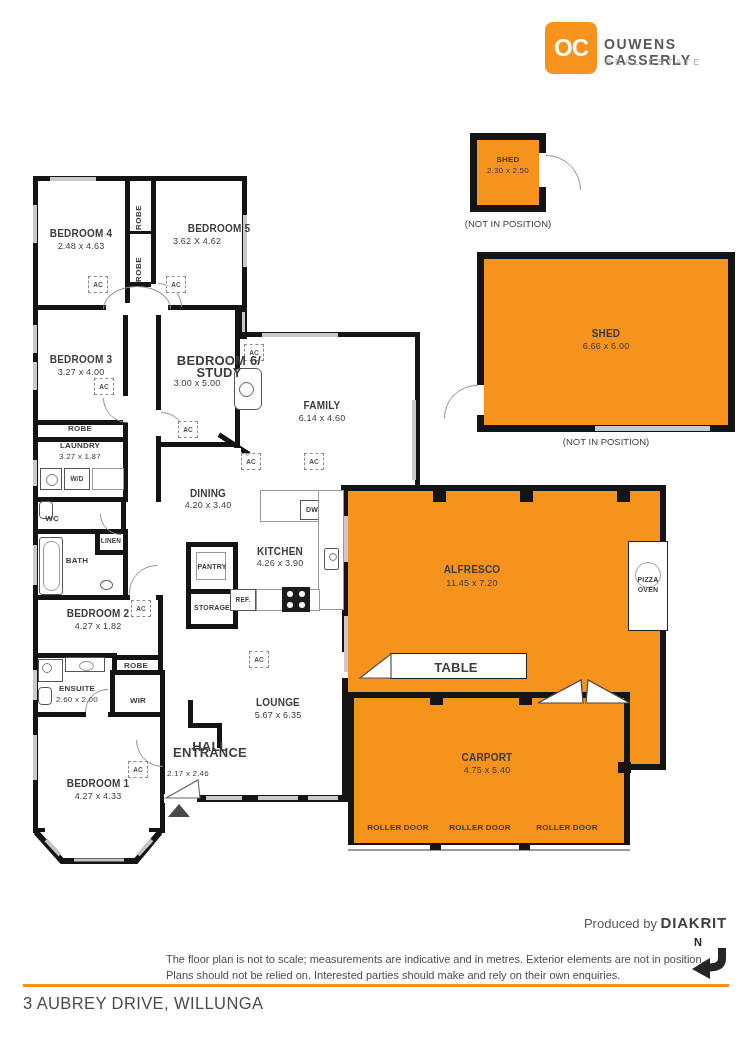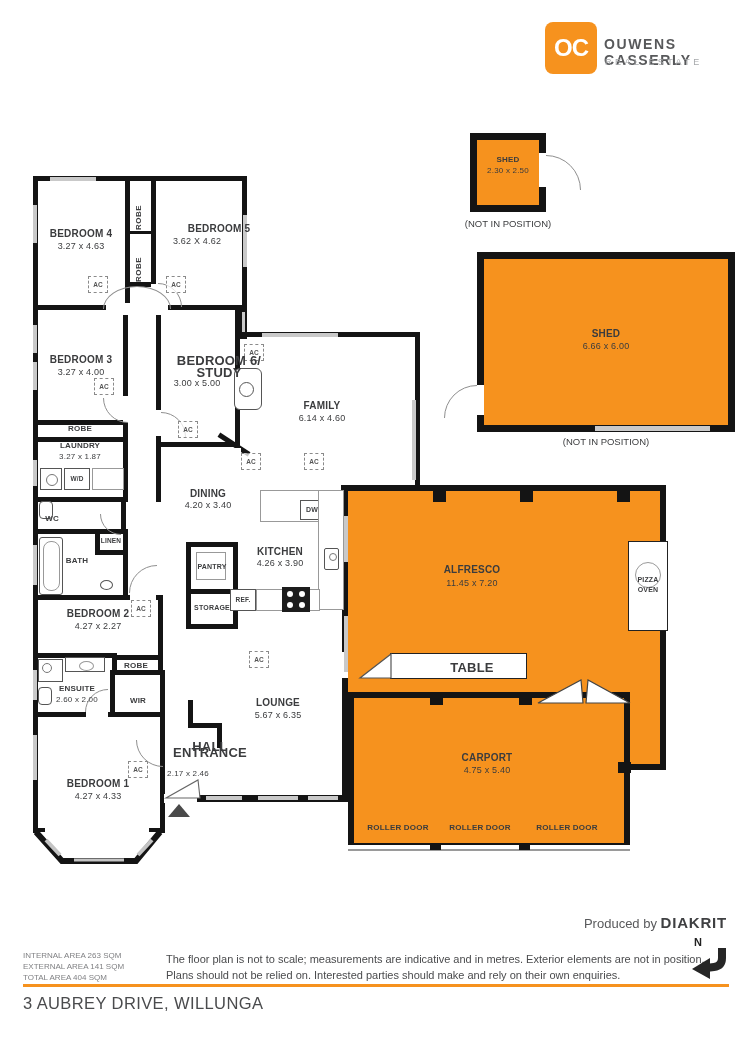--- a/index.html
+++ b/index.html
@@ -129,21 +129,21 @@
   <div class="pillar" style="left:618px;top:762px;width:13px;height:11px;"></div>
   <div class="pillar" style="left:430px;top:843px;width:11px;height:7px;"></div>
   <div class="pillar" style="left:519px;top:843px;width:11px;height:7px;"></div>
 
   <div class="fixture" style="left:628px;top:541px;width:40px;height:90px;border-width:1.5px;border-color:#222;"></div>
   <div class="abs" style="left:635px;top:562px;width:26px;height:26px;border:1.3px solid #9a9a9a;border-radius:50%;"></div>
   <div class="lbl s7" style="left:648px;top:576px;">PIZZA</div>
   <div class="lbl s7" style="left:648px;top:586px;">OVEN</div>
 
   <div class="fixture" style="left:390px;top:653px;width:137px;height:26px;border-width:1.5px;border-color:#222;"></div>
-  <div class="lbl s9" style="left:450px;top:660px;">TABLE</div>
+  <div class="lbl s9" style="left:434px;top:660px;">TABLE</div>
 
   <svg class="abs" style="left:356px;top:650px;" width="40" height="32">
     <polygon points="4,28 35,28 35,4" fill="#ffffff" stroke="#555" stroke-width="1.2"></polygon>
   </svg>
 
   <svg class="abs" style="left:530px;top:674px;" width="108" height="34">
     <polygon points="8,29 51,6 53,29" fill="#ffffff" stroke="#444" stroke-width="1.2"></polygon>
     <polygon points="56,29 58,6 100,29" fill="#ffffff" stroke="#444" stroke-width="1.2"></polygon>
   </svg>
 
@@ -215,35 +215,35 @@
   <div class="ac" style="left:94px;top:378px;">AC</div>
   <div class="ac" style="left:244px;top:344px;">AC</div>
   <div class="ac" style="left:241px;top:453px;">AC</div>
   <div class="ac" style="left:304px;top:453px;">AC</div>
   <div class="ac" style="left:178px;top:421px;">AC</div>
   <div class="ac" style="left:131px;top:600px;">AC</div>
   <div class="ac" style="left:249px;top:651px;">AC</div>
   <div class="ac" style="left:128px;top:761px;">AC</div>
 
   <div class="lbl" style="left:81px;top:228px;">BEDROOM 4</div>
-  <div class="lbl dims" style="left:81px;top:241px;">3.27 x 4.63</div>
+  <div class="lbl dims" style="left:81px;top:241px;">2.48 x 4.63</div>
   <div class="lbl" style="left:197px;top:223px;padding-left:44px;">BEDROOM 5</div>
   <div class="lbl dims" style="left:197px;top:236px;">3.62 X 4.62</div>
   <div class="vlabel" style="left:134px;top:186px;height:44px;">ROBE</div>
   <div class="vlabel" style="left:134px;top:238px;height:44px;">ROBE</div>
   <div class="lbl" style="left:81px;top:354px;">BEDROOM 3</div>
   <div class="lbl dims" style="left:81px;top:367px;">3.27 x 4.00</div>
   <div class="lbl s8" style="left:80px;top:424px;">ROBE</div>
   <div class="lbl s8" style="left:80px;top:441px;">LAUNDRY</div>
   <div class="lbl dims s8" style="left:80px;top:452px;">3.27 x 1.87</div>
   <div class="lbl s8" style="left:52px;top:514px;">WC</div>
   <div class="lbl s8" style="left:77px;top:556px;">BATH</div>
   <div class="lbl s65" style="left:111px;top:537px;">LINEN</div>
   <div class="lbl" style="left:98px;top:608px;">BEDROOM 2</div>
-  <div class="lbl dims" style="left:98px;top:621px;">4.27 x 2.27</div>
+  <div class="lbl dims" style="left:98px;top:621px;">4.27 x 1.82</div>
   <div class="lbl s8" style="left:136px;top:661px;">ROBE</div>
   <div class="lbl s8" style="left:77px;top:684px;">ENSUITE</div>
   <div class="lbl dims s8" style="left:77px;top:695px;">2.60 x 2.00</div>
   <div class="lbl s8" style="left:138px;top:696px;">WIR</div>
   <div class="lbl" style="left:98px;top:778px;">BEDROOM 1</div>
   <div class="lbl dims" style="left:98px;top:791px;">4.27 x 4.33</div>
   <div class="lbl s9" style="left:197px;top:353px;">BEDROOM 6/</div>
   <div class="lbl s9" style="left:197px;top:365px;">STUDY</div>
   <div class="lbl dims" style="left:197px;top:378px;">3.00 x 5.00</div>
   <div class="lbl" style="left:322px;top:400px;">FAMILY</div>
@@ -265,25 +265,20 @@
   <div class="lbl dims" style="left:487px;top:765px;">4.75 x 5.40</div>
   <div class="lbl s8" style="left:398px;top:823px;">ROLLER DOOR</div>
   <div class="lbl s8" style="left:480px;top:823px;">ROLLER DOOR</div>
   <div class="lbl s8" style="left:567px;top:823px;">ROLLER DOOR</div>
 
   <div class="abs" style="left:0;top:914px;width:727px;text-align:right;color:#58595b;font-size:13px;">
     <span>Produced by</span>
     <span style="font-weight:700;font-size:15px;color:#3f4042;letter-spacing:.8px;">DIAKRIT</span>
   </div>
 
-  <div class="abs" style="left:23px;top:950px;font-size:8px;color:#808184;line-height:11px;">
-    <div>INTERNAL AREA 263 SQM</div>
-    <div>EXTERNAL AREA 141 SQM</div>
-    <div>TOTAL AREA 404 SQM</div>
-  </div>
 
   <div class="abs" style="left:166px;top:951px;width:540px;font-size:11px;color:#4a4b4d;line-height:16px;">
     <div>The floor plan is not to scale; measurements are indicative and in metres. Exterior elements are not in position.</div>
     <div>Plans should not be relied on. Interested parties should make and rely on their own enquiries.</div>
   </div>
 
   <div class="abs" style="left:686px;top:936px;width:44px;height:48px;">
     <span style="position:absolute;left:8px;top:0;font-weight:700;font-size:11px;color:#222;">N</span>
     <svg width="44" height="36" style="position:absolute;left:0;top:10px;">
       <path d="M36,2 L36,12 Q36,20 28,21 L20,22" fill="none" stroke="#262626" stroke-width="8"></path>

